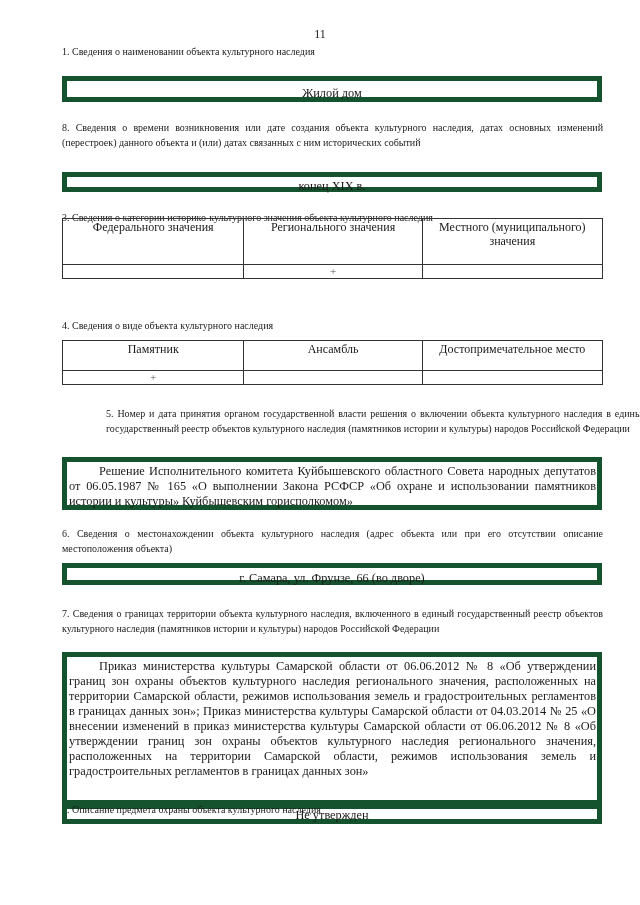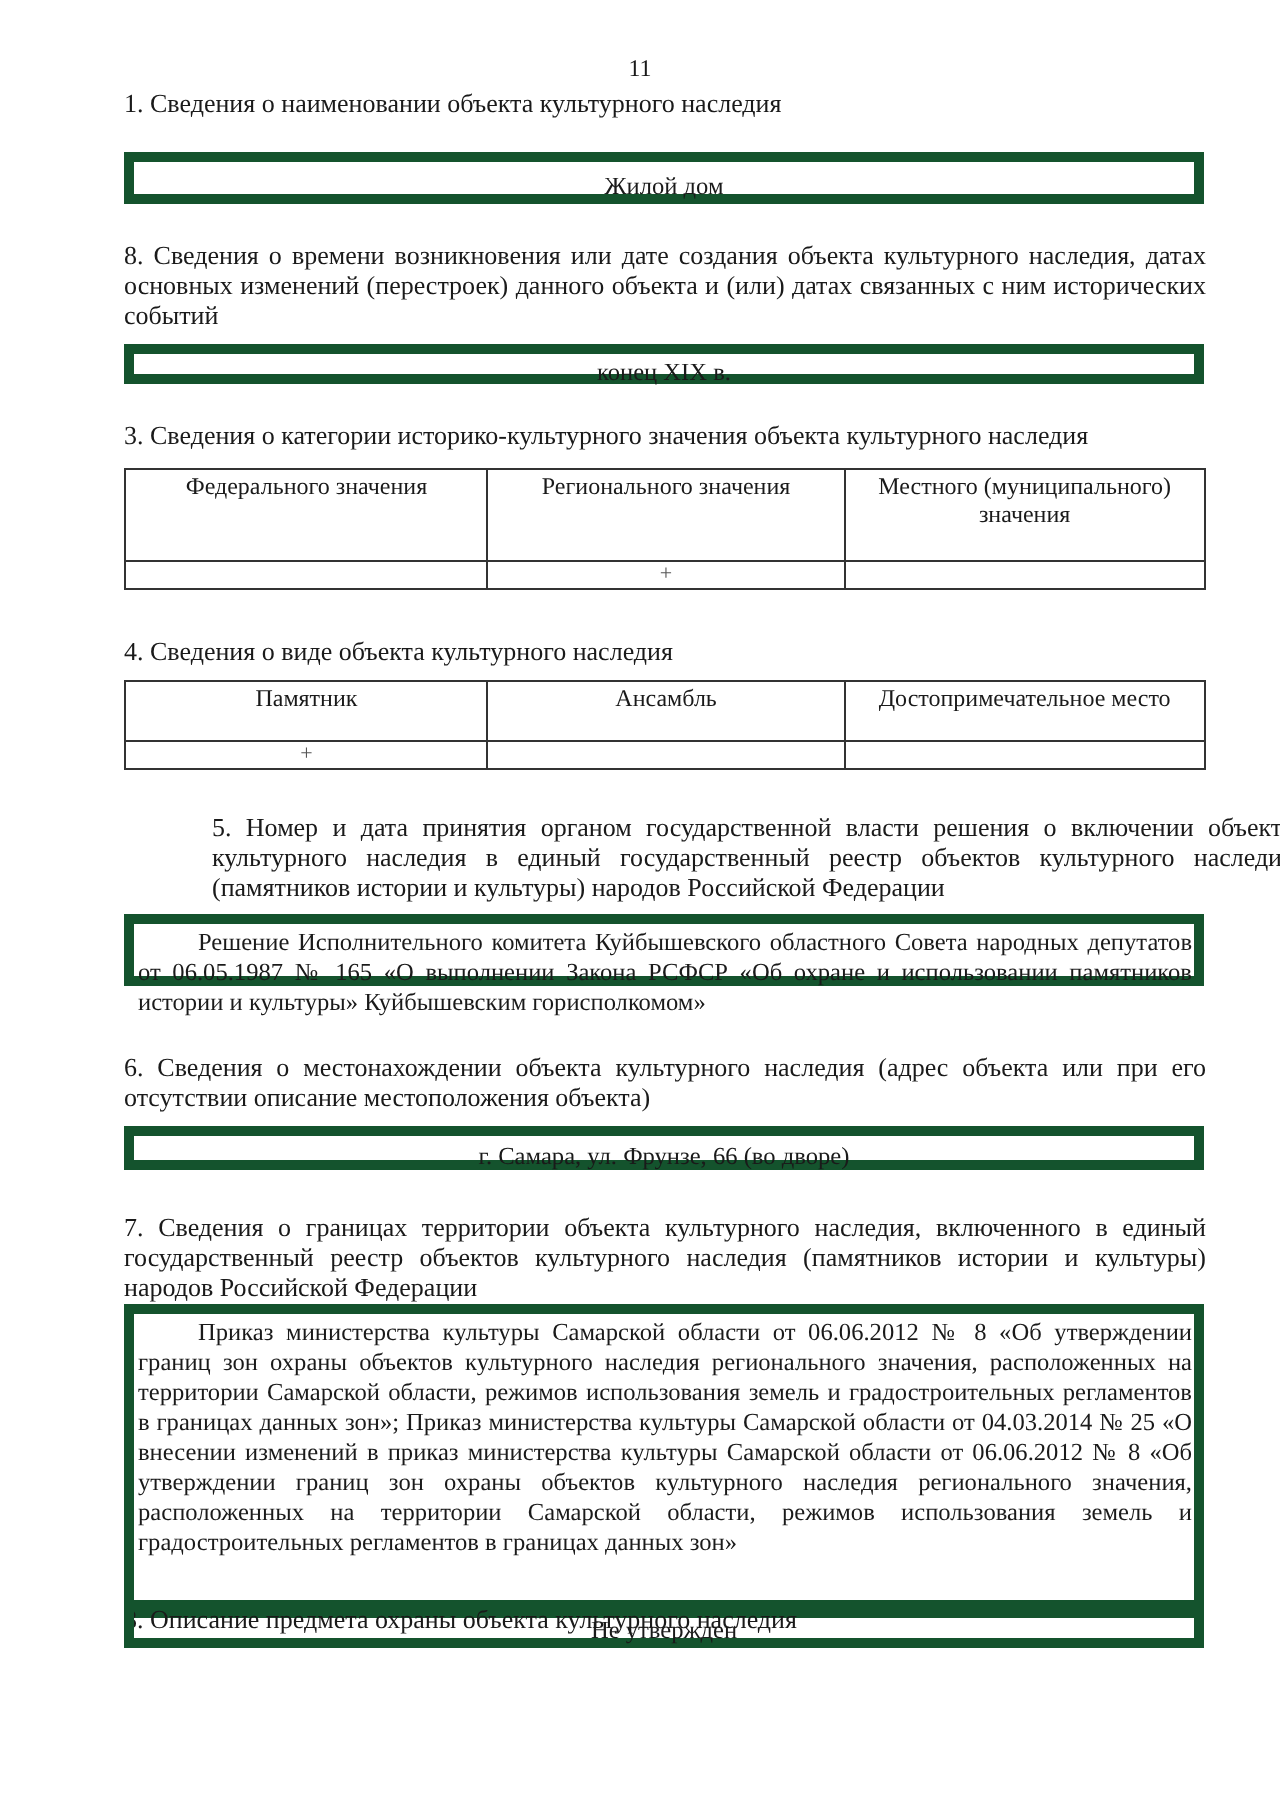--- a/index.html
+++ b/index.html
@@ -1,40 +1,40 @@
 <!DOCTYPE html>
 <html><head>
 <meta charset="utf-8">
 <style>
   html, body { margin: 0; padding: 0; background: #ffffff; }
   body { width: 640px; height: 905px; position: relative; overflow: hidden;
          font-family: "Liberation Serif", "DejaVu Serif", serif; color: #1a1a1a; }
   .page-num { position: absolute; top: 16px; left: 0; width: 640px; text-align: center; font-size: 12px; margin-top: 11px; }
-  .heading { position: absolute; left: 62px; width: 541px; font-size: 13px; line-height: 15px; text-align: justify; }
+  .heading { position: absolute; left: 62px; width: 541px; font-size: 10px; line-height: 15px; text-align: justify; }
   .box { position: absolute; left: 62px; width: 540px; border: 5px solid #14532d; font-size: 12.3px; line-height: 15px; box-sizing: border-box; }
   .box.center { text-align: center; }
   .box.just { text-align: justify; padding: 2px 1px 1px 2px; }
   .box.just .indent { text-indent: 30px; display: block; }
   table.cat { position: absolute; left: 62px; width: 541px; border-collapse: collapse; font-size: 12px; line-height: 14px; }
   table.cat td { border: 1px solid #333; text-align: center; vertical-align: top; padding: 1px 4px; }
   table.cat tr.val td { height: 13px; padding: 0; font-size: 11px; line-height: 13px; color: #555; }
 </style>
 </head>
 <body>
 
 <div class="page-num">11</div>
 
 <div class="heading" style="top:44px;">1. Сведения о наименовании объекта культурного наследия</div>
 <div class="box center" style="top:76px;height:26px;line-height:24px;">Жилой дом</div>
 
 <div class="heading" style="top:120px;">8. Сведения о времени возникновения или дате создания объекта культурного наследия, датах основных изменений (перестроек) данного объекта и (или) датах связанных с ним исторических событий</div>
 <div class="box center" style="top:172px;height:20px;line-height:18px;">конец XIX в.</div>
 
 <div class="heading" style="top:210px;">3. Сведения о категории историко-культурного значения объекта культурного наследия</div>
-<table class="cat" style="top:234px;">
+<table class="cat" style="top:218px;">
   <tbody>
       <tr style="height:46px;">
     <td style="width:33.6%;">Федерального значения</td>
     <td style="width:33%;">Регионального значения</td>
     <td>Местного (муниципального) значения</td>
   </tr>
   <tr class="val">
     <td></td>
     <td>+</td>
     <td></td>
@@ -52,21 +52,21 @@
   </tr>
   <tr class="val">
     <td>+</td>
     <td></td>
     <td></td>
   </tr>
 </tbody>
   </table>
 
 <div class="heading" style="top:406px;margin-left:44px;">5. Номер и дата принятия органом государственной власти решения о включении объекта культурного наследия в единый государственный реестр объектов культурного наследия (памятников истории и культуры) народов Российской Федерации</div>
-<div class="box just" style="top:457px;height:36px;">
+<div class="box just" style="top:457px;height:53px;">
   <span class="indent">Решение Исполнительного комитета Куйбышевского областного Совета народных депутатов от 06.05.1987 № 165 «О выполнении Закона РСФСР «Об охране и использовании памятников истории и культуры» Куйбышевским горисполкомом»</span>
 </div>
 
 <div class="heading" style="top:526px;">6. Сведения о местонахождении объекта культурного наследия (адрес объекта или при его отсутствии описание местоположения объекта)</div>
 <div class="box center" style="top:563px;height:22px;line-height:20px;">г. Самара, ул. Фрунзе, 66 (во дворе)</div>
 
 <div class="heading" style="top:606px;">7. Сведения о границах территории объекта культурного наследия, включенного в единый государственный реестр объектов культурного наследия (памятников истории и культуры) народов Российской Федерации</div>
 <div class="box just" style="top:652px;height:157px;">
   <span class="indent">Приказ министерства культуры Самарской области от 06.06.2012 № 8 «Об утверждении границ зон охраны объектов культурного наследия регионального значения, расположенных на территории Самарской области, режимов использования земель и градостроительных регламентов в границах данных зон»; Приказ министерства культуры Самарской области от 04.03.2014 № 25 «О внесении изменений в приказ министерства культуры Самарской области от 06.06.2012 № 8 «Об утверждении границ зон охраны объектов культурного наследия регионального значения, расположенных на территории Самарской области, режимов использования земель и градостроительных регламентов в границах данных зон»</span>
 </div>

